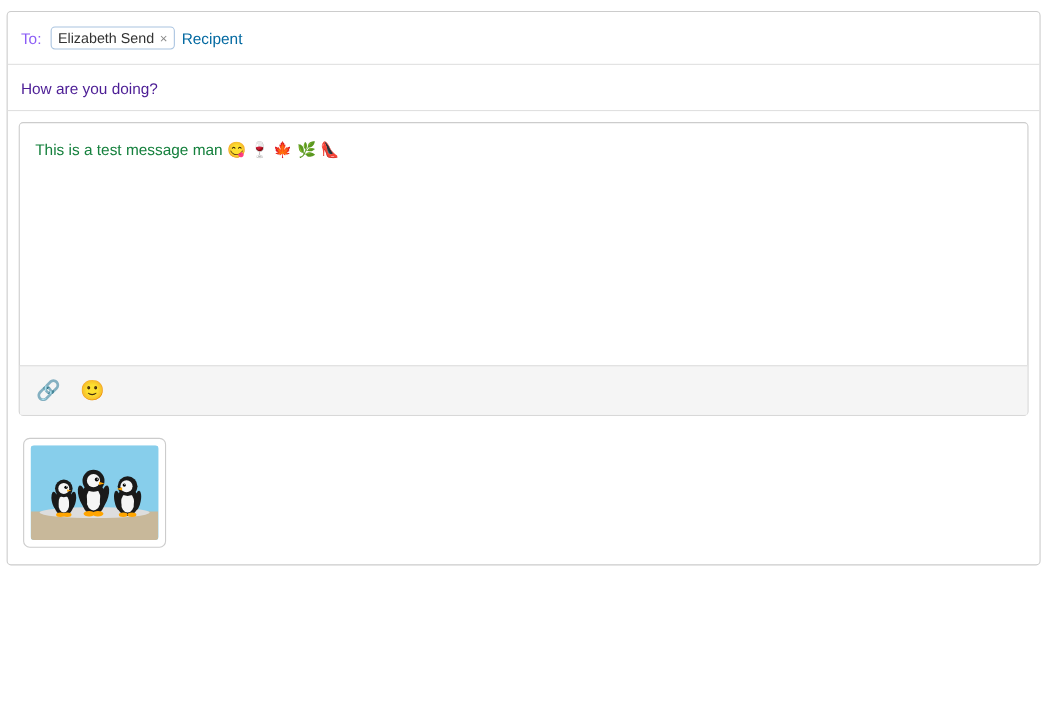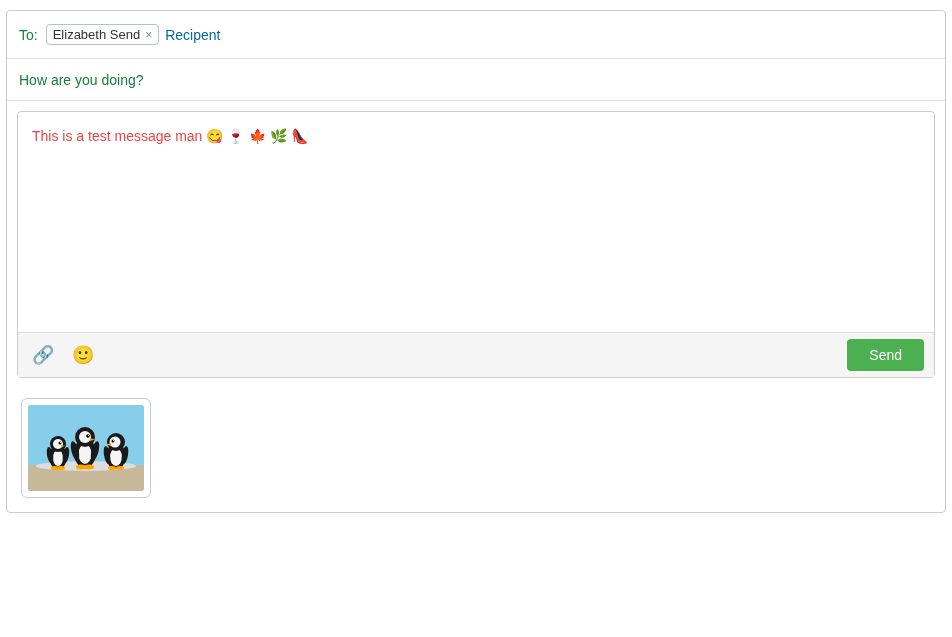--- a/index.html
+++ b/index.html
@@ -26,21 +26,21 @@
 
     .to-row {
       display: flex;
       align-items: center;
       padding: 8px 12px;
       border-bottom: 1px solid #e0e0e0;
       min-height: 48px;
     }
 
     .to-label {
-      color: #15803d;
+      color: #8b5cf6;
       font-size: 14px;
       margin-right: 8px;
       white-space: nowrap;
     }
 
     .recipient-tag {
       display: inline-flex;
       align-items: center;
       border: 1px solid #aac4e0;
       border-radius: 4px;
@@ -65,36 +65,36 @@
 
     .subject-row {
       padding: 8px 12px;
       border-bottom: 1px solid #e0e0e0;
       min-height: 42px;
       display: flex;
       align-items: center;
     }
 
     .subject-text {
-      color: #15803d;
+      color: #4c1d95;
       font-size: 14px;
     }
 
     .body-area {
       border: 1px solid #ccc;
       margin: 10px;
       border-radius: 4px;
       background: #fff;
     }
 
     .message-content {
       padding: 14px;
       min-height: 220px;
       font-size: 14px;
-      color: #ef4444;
+      color: #15803d;
       line-height: 1.5;
     }
 
     .message-emojis {
       display: inline;
     }
 
     .toolbar {
       display: flex;
       align-items: center;
@@ -185,21 +185,20 @@
 
     <div class="toolbar">
       <div class="toolbar-left">
         <button class="toolbar-btn" title="Insert link">
           <span style="font-size:18px; color:#555;">🔗</span>
         </button>
         <button class="toolbar-btn" title="Insert emoji">
           <span style="font-size:18px;">🙂</span>
         </button>
       </div>
-      <button class="send-button">Send</button>
     </div>
   </div>
 
   <div class="attachment-area">
     <div class="attachment-thumb">
       <div class="img-placeholder">
         
         <svg width="116" height="86" viewBox="0 0 116 86" xmlns="http://www.w3.org/2000/svg">
 
           <rect x="0" y="0" width="116" height="60" fill="#87ceeb"></rect>

